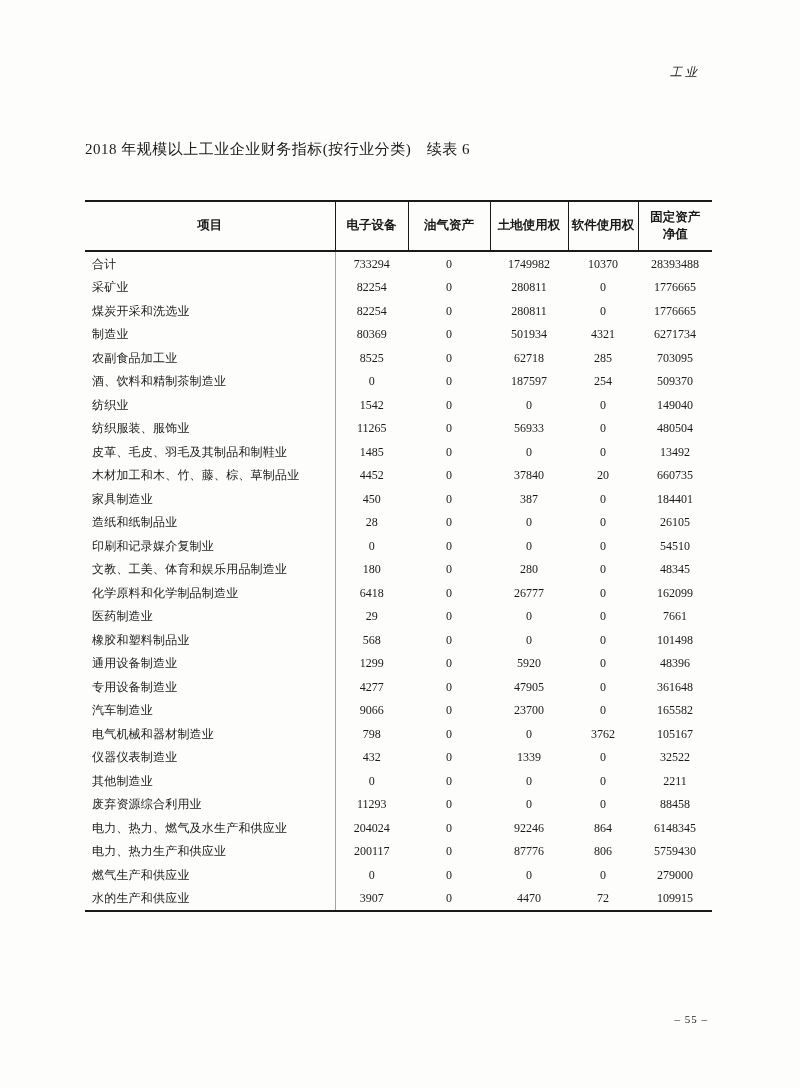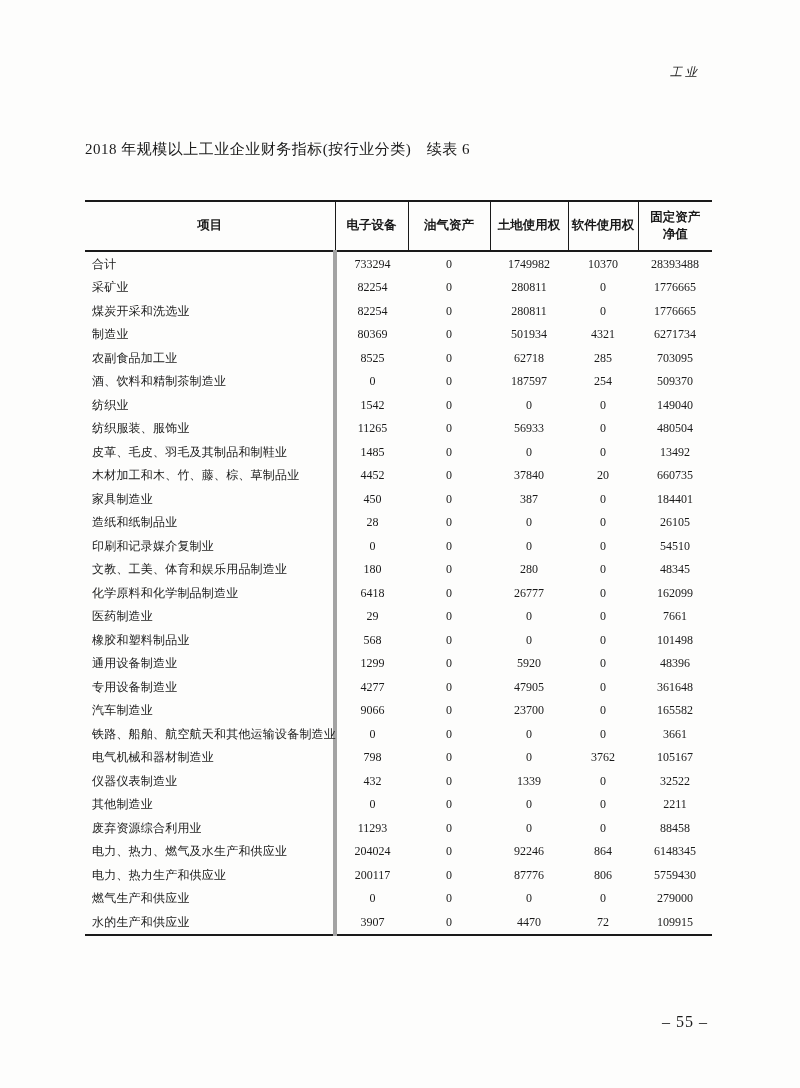--- a/index.html
+++ b/index.html
@@ -56,29 +56,29 @@
     height: 23.5px;
     font-size: 12px;
     padding: 0;
     vertical-align: middle;
     line-height: 1;
   }
   table.stat-table tbody td.label {
     text-align: left;
     padding-left: 7px;
     letter-spacing: 0.2px;
-    border-right: 4px solid #a3a3a3;
+    border-right: 1px solid #a3a3a3;
     white-space: nowrap;
   }
   table.stat-table tbody td.num { text-align: center; }
   .page-number {
     position: absolute;
     top: 1013px;
     right: 92px;
-    font-size: 16px;
+    font-size: 11px;
     letter-spacing: 1px;
   }
 </style>
 </head>
 <body>
 
 <div class="page">
   <div class="corner-label">工业</div>
   <div class="doc-title">2018 年规模以上工业企业财务指标(按行业分类)　续表 6</div>
 
@@ -257,28 +257,20 @@
         </tr>
         <tr>
           <td class="label">汽车制造业</td>
           <td class="num">9066</td>
           <td class="num">0</td>
           <td class="num">23700</td>
           <td class="num">0</td>
           <td class="num">165582</td>
         </tr>
         <tr>
-          <td class="label">铁路、船舶、航空航天和其他运输设备制造业</td>
-          <td class="num">0</td>
-          <td class="num">0</td>
-          <td class="num">0</td>
-          <td class="num">0</td>
-          <td class="num">3661</td>
-        </tr>
-        <tr>
           <td class="label">电气机械和器材制造业</td>
           <td class="num">798</td>
           <td class="num">0</td>
           <td class="num">0</td>
           <td class="num">3762</td>
           <td class="num">105167</td>
         </tr>
         <tr>
           <td class="label">仪器仪表制造业</td>
           <td class="num">432</td>

